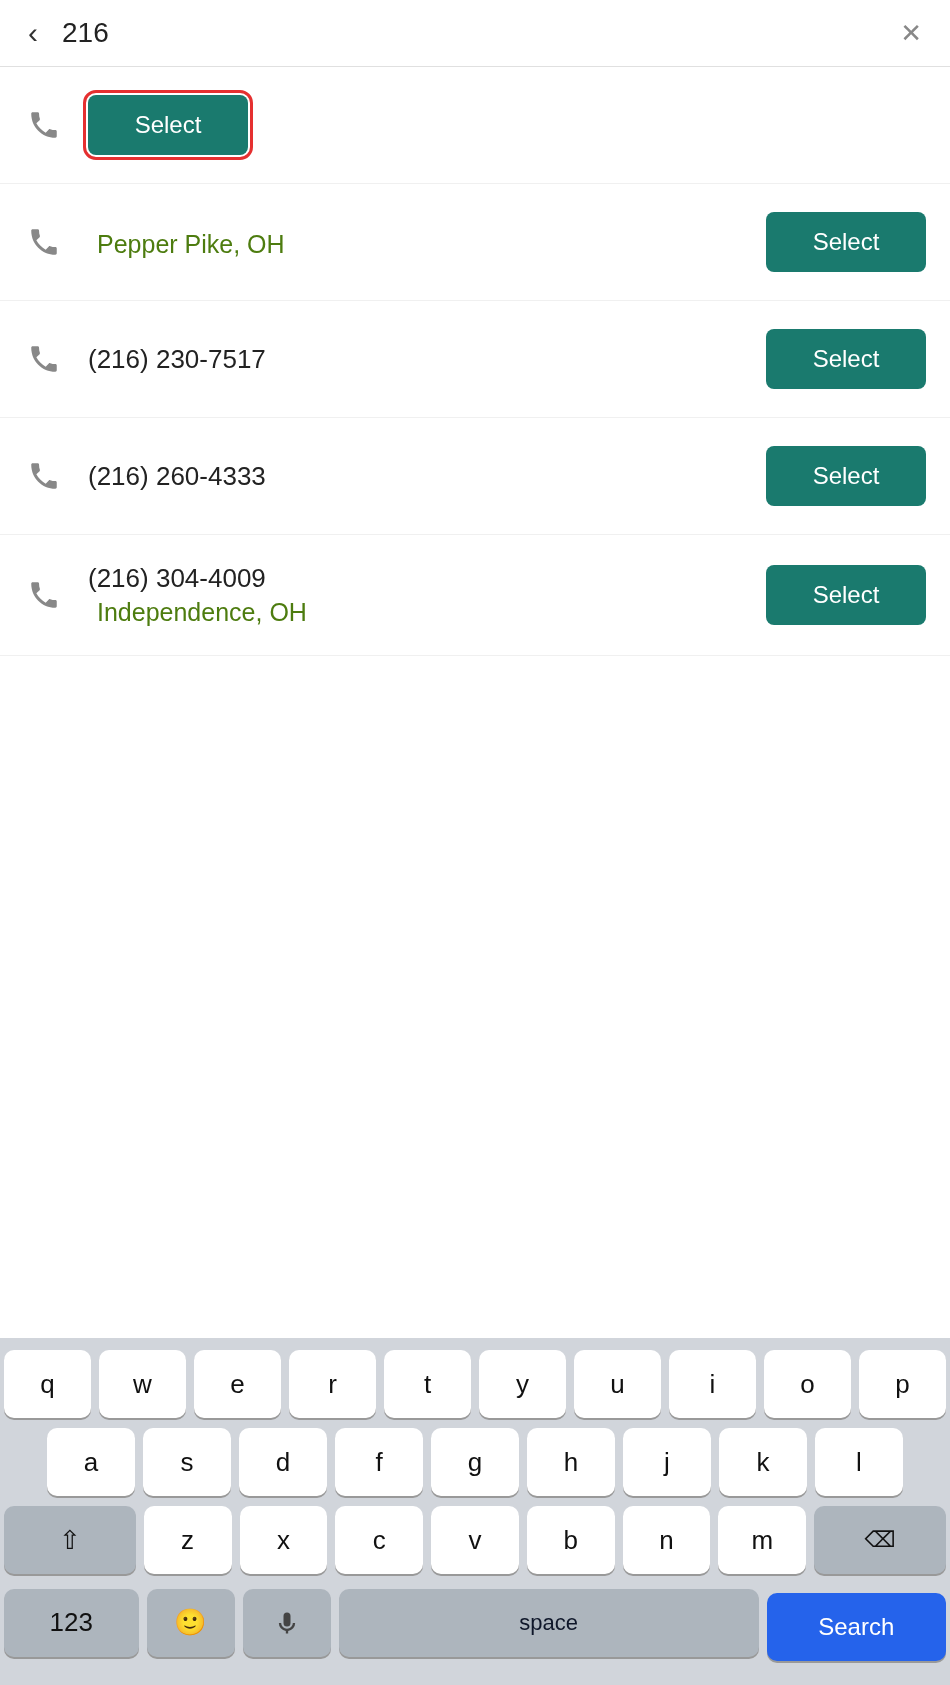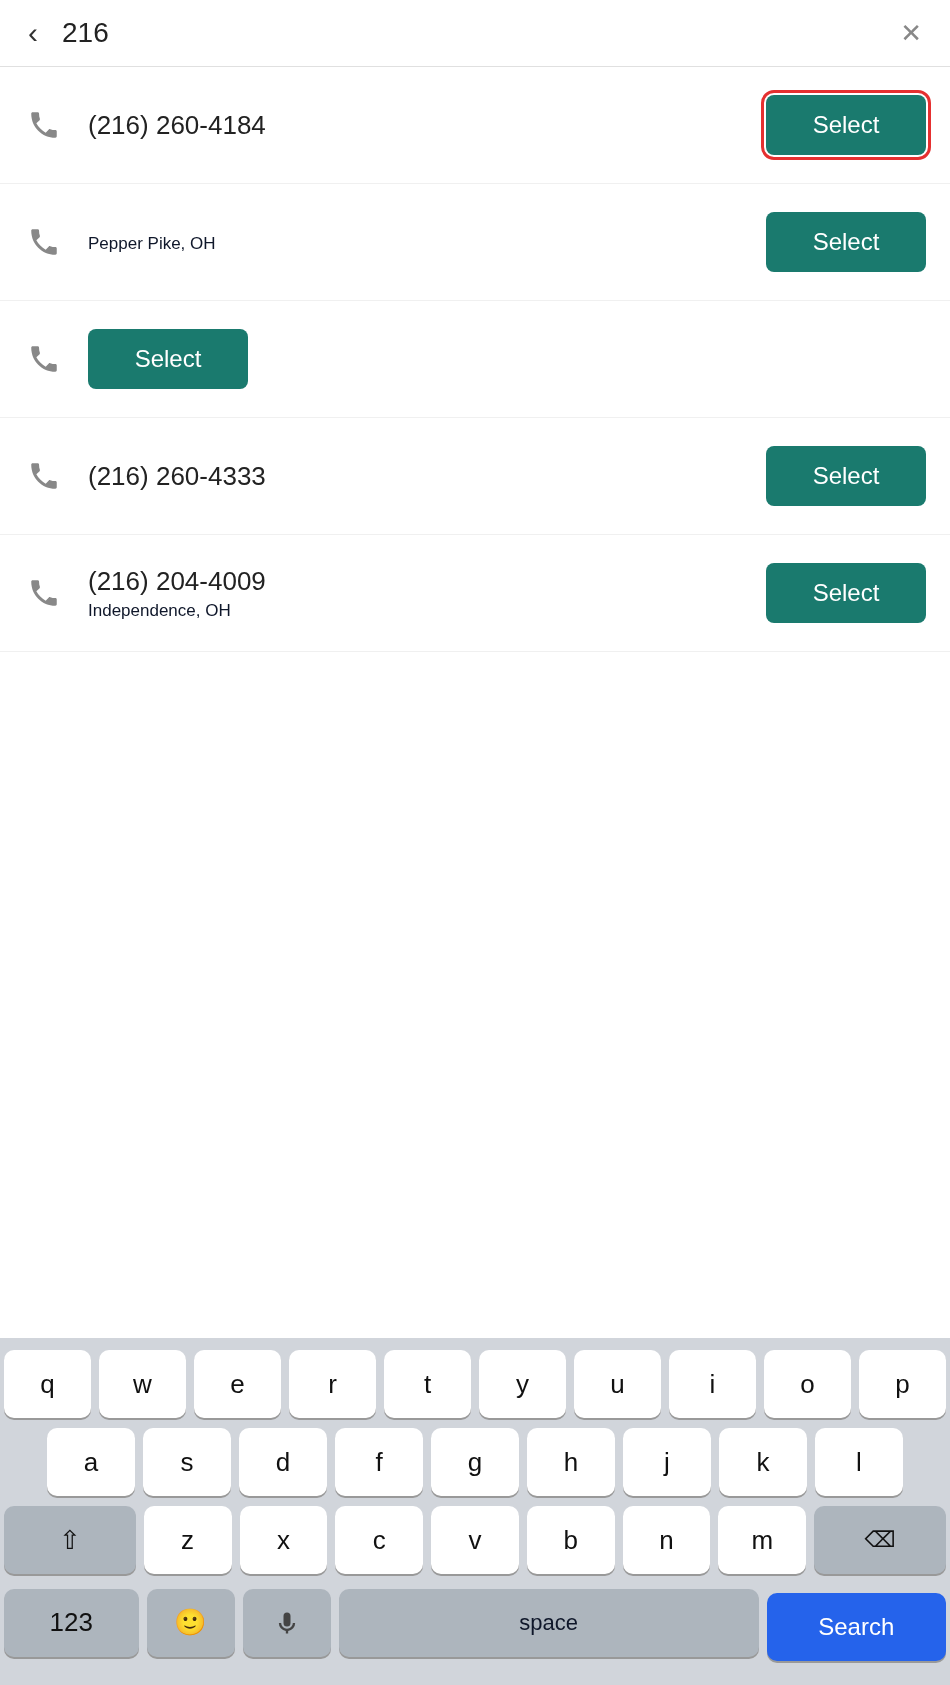--- a/index.html
+++ b/index.html
@@ -77,23 +77,24 @@
     }
     .number-info {
       flex: 1;
     }
     .phone-number {
       font-size: 26px;
       color: #222;
       font-weight: 400;
     }
     .location {
-      font-size: 17px;
-      color: #0f172a;
+      font-size: 25px;
+      color: #4d7c0f;
       margin-top: 4px;
+      margin-left: 9px;
     }
     .select-btn {
       background: #1a7a6e;
       color: #fff;
       border: none;
       border-radius: 8px;
       font-size: 24px;
       padding: 16px 32px;
       cursor: pointer;
       font-weight: 400;
@@ -185,63 +186,63 @@
   <button class="clear-btn">✕</button>
 </div>
 
 <div class="results-list">
 <div class="result-item">
       <span class="phone-icon">
         <svg viewBox="0 0 24 24">
           <path d="M6.6 10.8c1.4 2.8 3.8 5.1 6.6 6.6l2.2-2.2c.3-.3.7-.4 1-.2 1.1.4 2.3.6 3.6.6.6 0 1 .4 1 1V20c0 .6-.4 1-1 1-9.4 0-17-7.6-17-17 0-.6.4-1 1-1h3.5c.6 0 1 .4 1 1 0 1.3.2 2.5.6 3.6.1.3 0 .7-.2 1L6.6 10.8z"></path>
         </svg>
       </span>
-      <div class="number-info">
-        <div class="phone-number">(216) 260-4184</div>
-      </div>
       <button class="select-btn highlighted">Select</button>
     </div>
     <div class="result-item">
       <span class="phone-icon">
         <svg viewBox="0 0 24 24">
           <path d="M6.6 10.8c1.4 2.8 3.8 5.1 6.6 6.6l2.2-2.2c.3-.3.7-.4 1-.2 1.1.4 2.3.6 3.6.6.6 0 1 .4 1 1V20c0 .6-.4 1-1 1-9.4 0-17-7.6-17-17 0-.6.4-1 1-1h3.5c.6 0 1 .4 1 1 0 1.3.2 2.5.6 3.6.1.3 0 .7-.2 1L6.6 10.8z"></path>
         </svg>
       </span>
       <div class="number-info">
         <div class="location">Pepper Pike, OH</div>
       </div>
       <button class="select-btn">Select</button>
     </div>
     <div class="result-item">
       <span class="phone-icon">
         <svg viewBox="0 0 24 24">
           <path d="M6.6 10.8c1.4 2.8 3.8 5.1 6.6 6.6l2.2-2.2c.3-.3.7-.4 1-.2 1.1.4 2.3.6 3.6.6.6 0 1 .4 1 1V20c0 .6-.4 1-1 1-9.4 0-17-7.6-17-17 0-.6.4-1 1-1h3.5c.6 0 1 .4 1 1 0 1.3.2 2.5.6 3.6.1.3 0 .7-.2 1L6.6 10.8z"></path>
         </svg>
       </span>
+      <div class="number-info">
+        <div class="phone-number">(216) 230-7517</div>
+      </div>
       <button class="select-btn">Select</button>
     </div>
     <div class="result-item">
       <span class="phone-icon">
         <svg viewBox="0 0 24 24">
           <path d="M6.6 10.8c1.4 2.8 3.8 5.1 6.6 6.6l2.2-2.2c.3-.3.7-.4 1-.2 1.1.4 2.3.6 3.6.6.6 0 1 .4 1 1V20c0 .6-.4 1-1 1-9.4 0-17-7.6-17-17 0-.6.4-1 1-1h3.5c.6 0 1 .4 1 1 0 1.3.2 2.5.6 3.6.1.3 0 .7-.2 1L6.6 10.8z"></path>
         </svg>
       </span>
       <div class="number-info">
         <div class="phone-number">(216) 260-4333</div>
       </div>
       <button class="select-btn">Select</button>
     </div>
     <div class="result-item">
       <span class="phone-icon">
         <svg viewBox="0 0 24 24">
           <path d="M6.6 10.8c1.4 2.8 3.8 5.1 6.6 6.6l2.2-2.2c.3-.3.7-.4 1-.2 1.1.4 2.3.6 3.6.6.6 0 1 .4 1 1V20c0 .6-.4 1-1 1-9.4 0-17-7.6-17-17 0-.6.4-1 1-1h3.5c.6 0 1 .4 1 1 0 1.3.2 2.5.6 3.6.1.3 0 .7-.2 1L6.6 10.8z"></path>
         </svg>
       </span>
       <div class="number-info">
-        <div class="phone-number">(216) 204-4009</div>
+        <div class="phone-number">(216) 304-4009</div>
         <div class="location">Independence, OH</div>
       </div>
       <button class="select-btn">Select</button>
     </div>
   </div>
 
 <div class="keyboard">
   <div class="key-row" id="row1">
       <button class="key">q</button>
       <button class="key">w</button>

